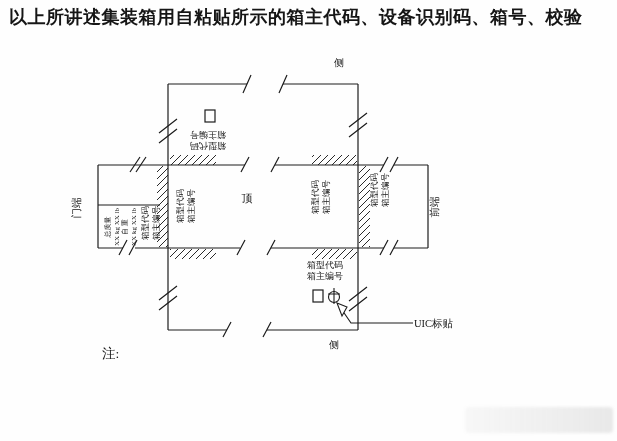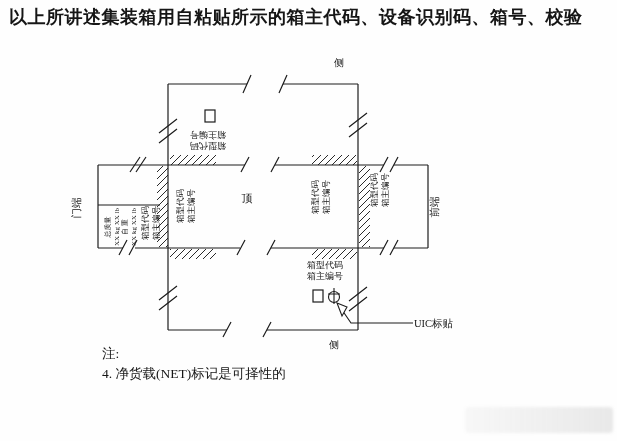--- a/index.html
+++ b/index.html
@@ -138,17 +138,16 @@
     <g transform="rotate(-90 121 227)">
       <text x="121" y="216" font-size="7" text-anchor="middle">总质量</text>
       <text x="121" y="224.5" font-size="7" text-anchor="middle">XX kg XX lb</text>
       <text x="121" y="233" font-size="7" text-anchor="middle">自 重</text>
       <text x="121" y="241.5" font-size="7" text-anchor="middle">XX kg XX lb</text>
     </g>
   </svg>
 
   <div class="notes">
     <div>注:</div>
-    <div>4. 净货载(NET)标记是可择性的</div>
   </div>
 
   <div class="watermark"></div>
 </div>
 
 </body></html>

